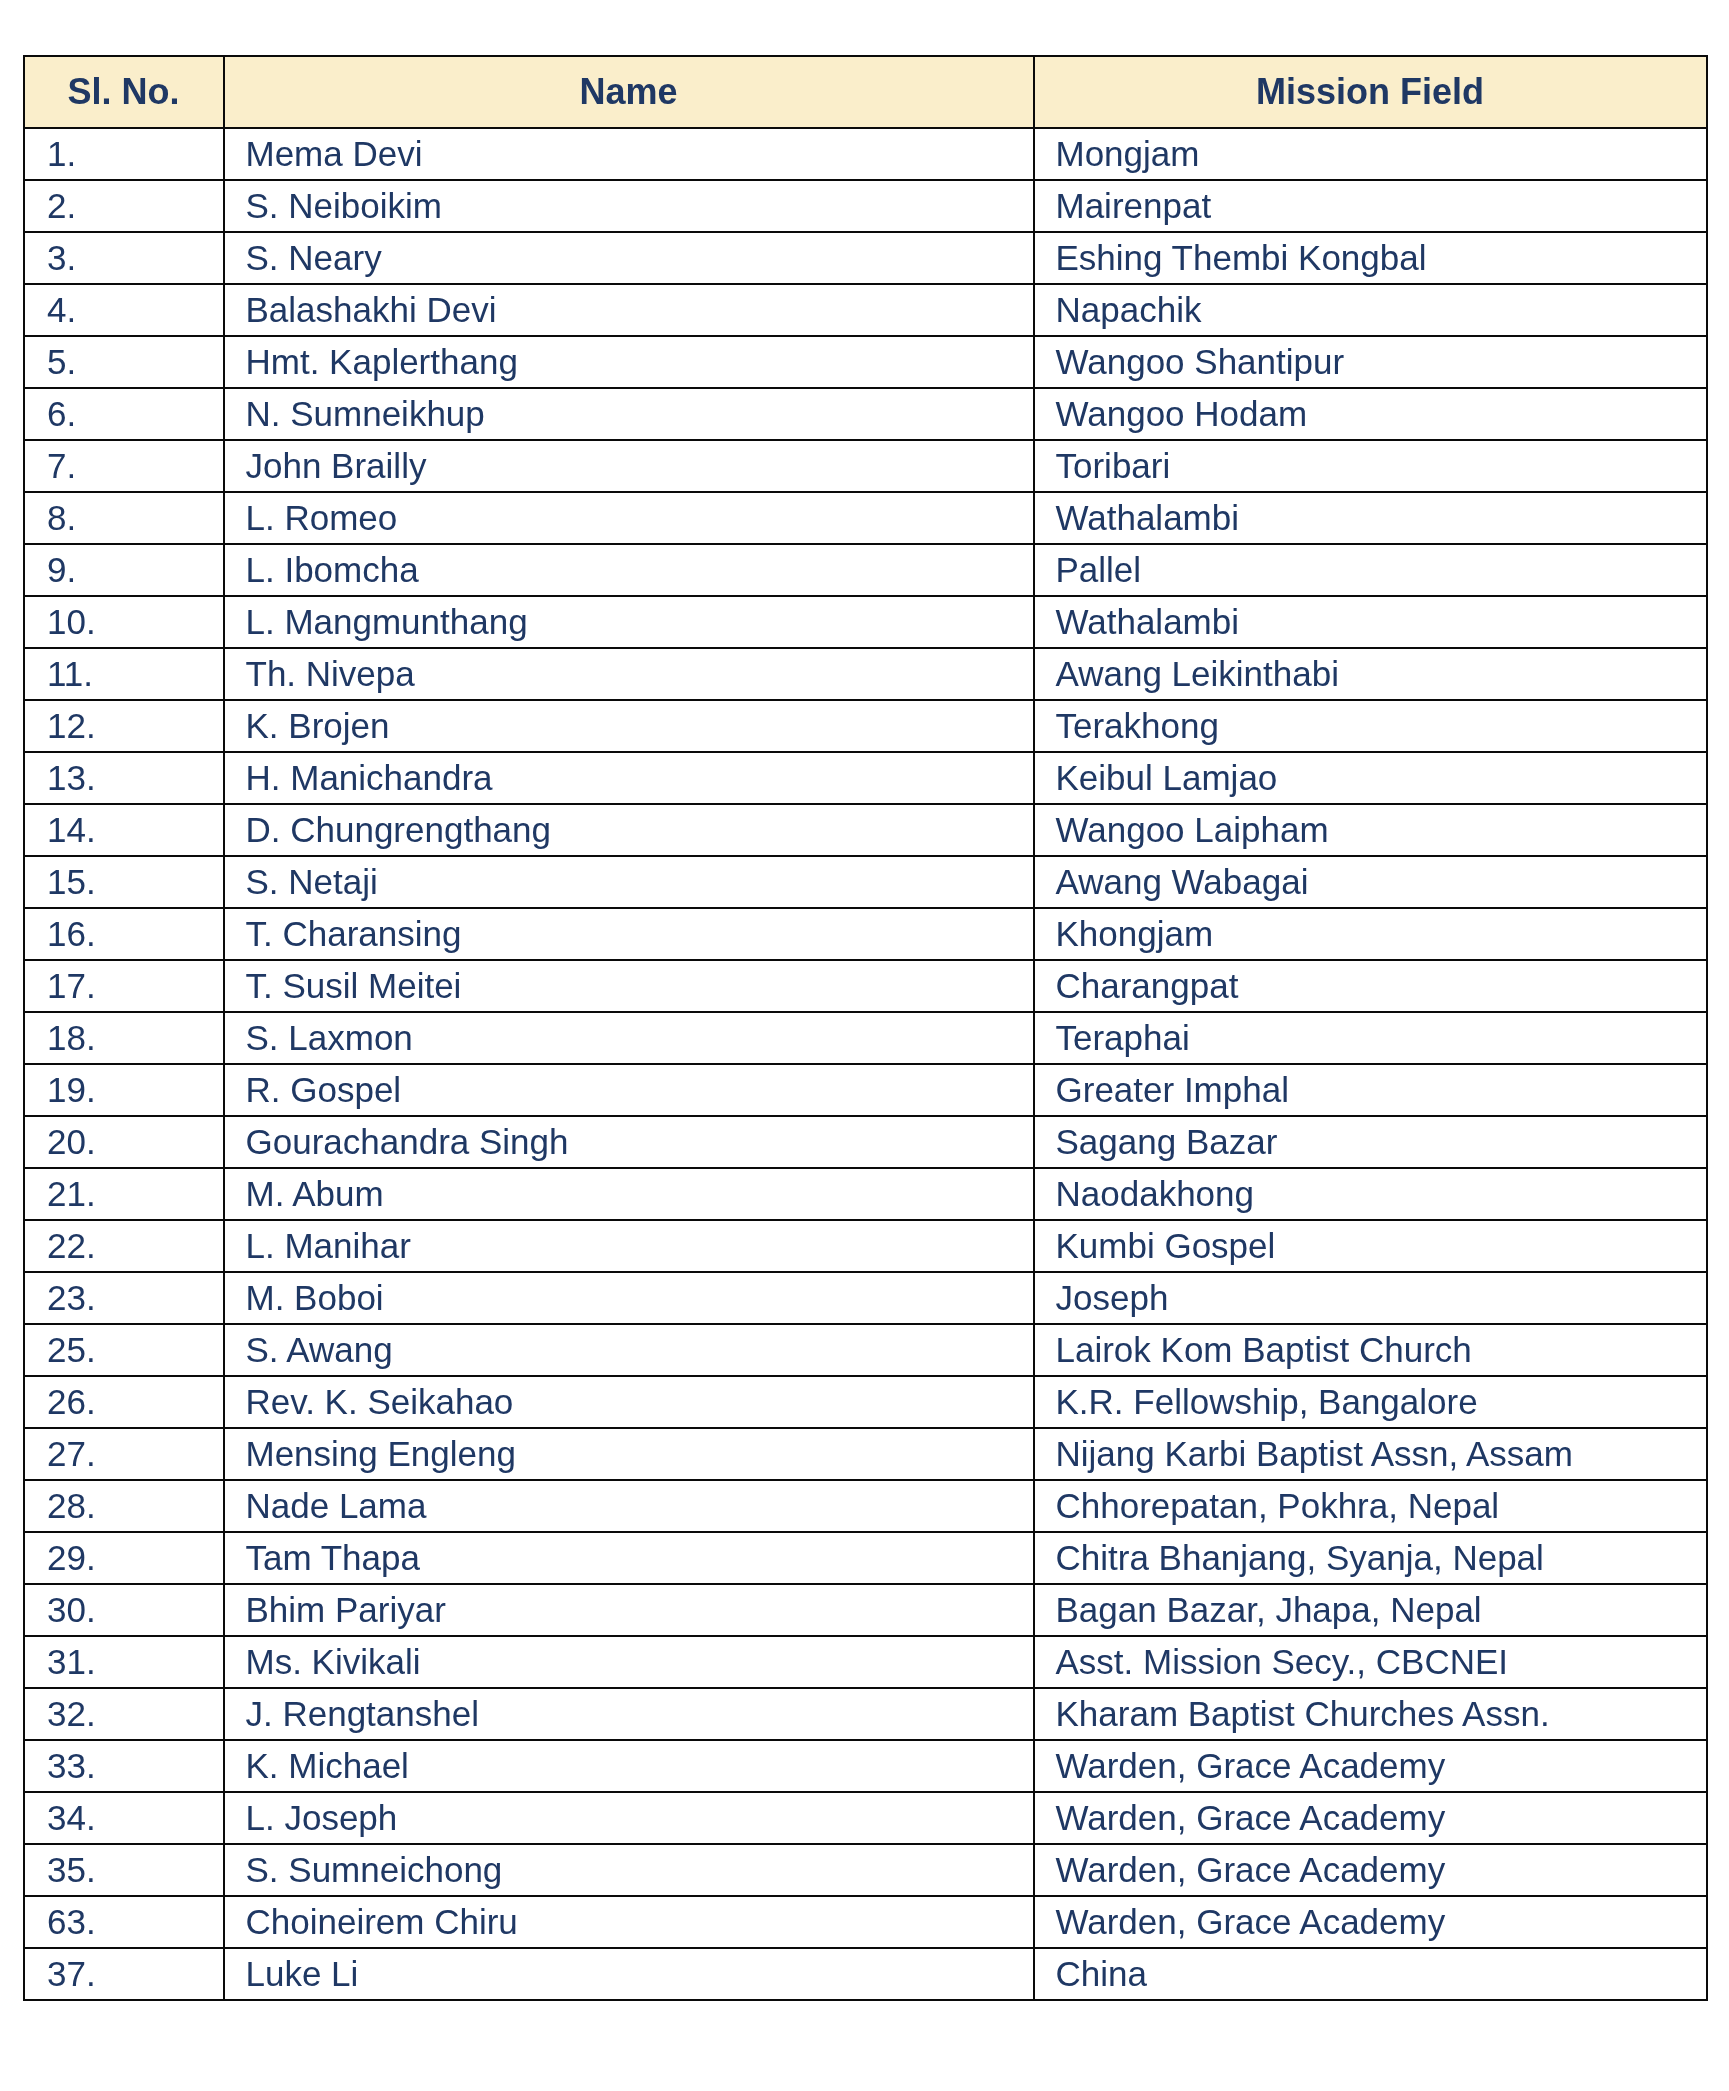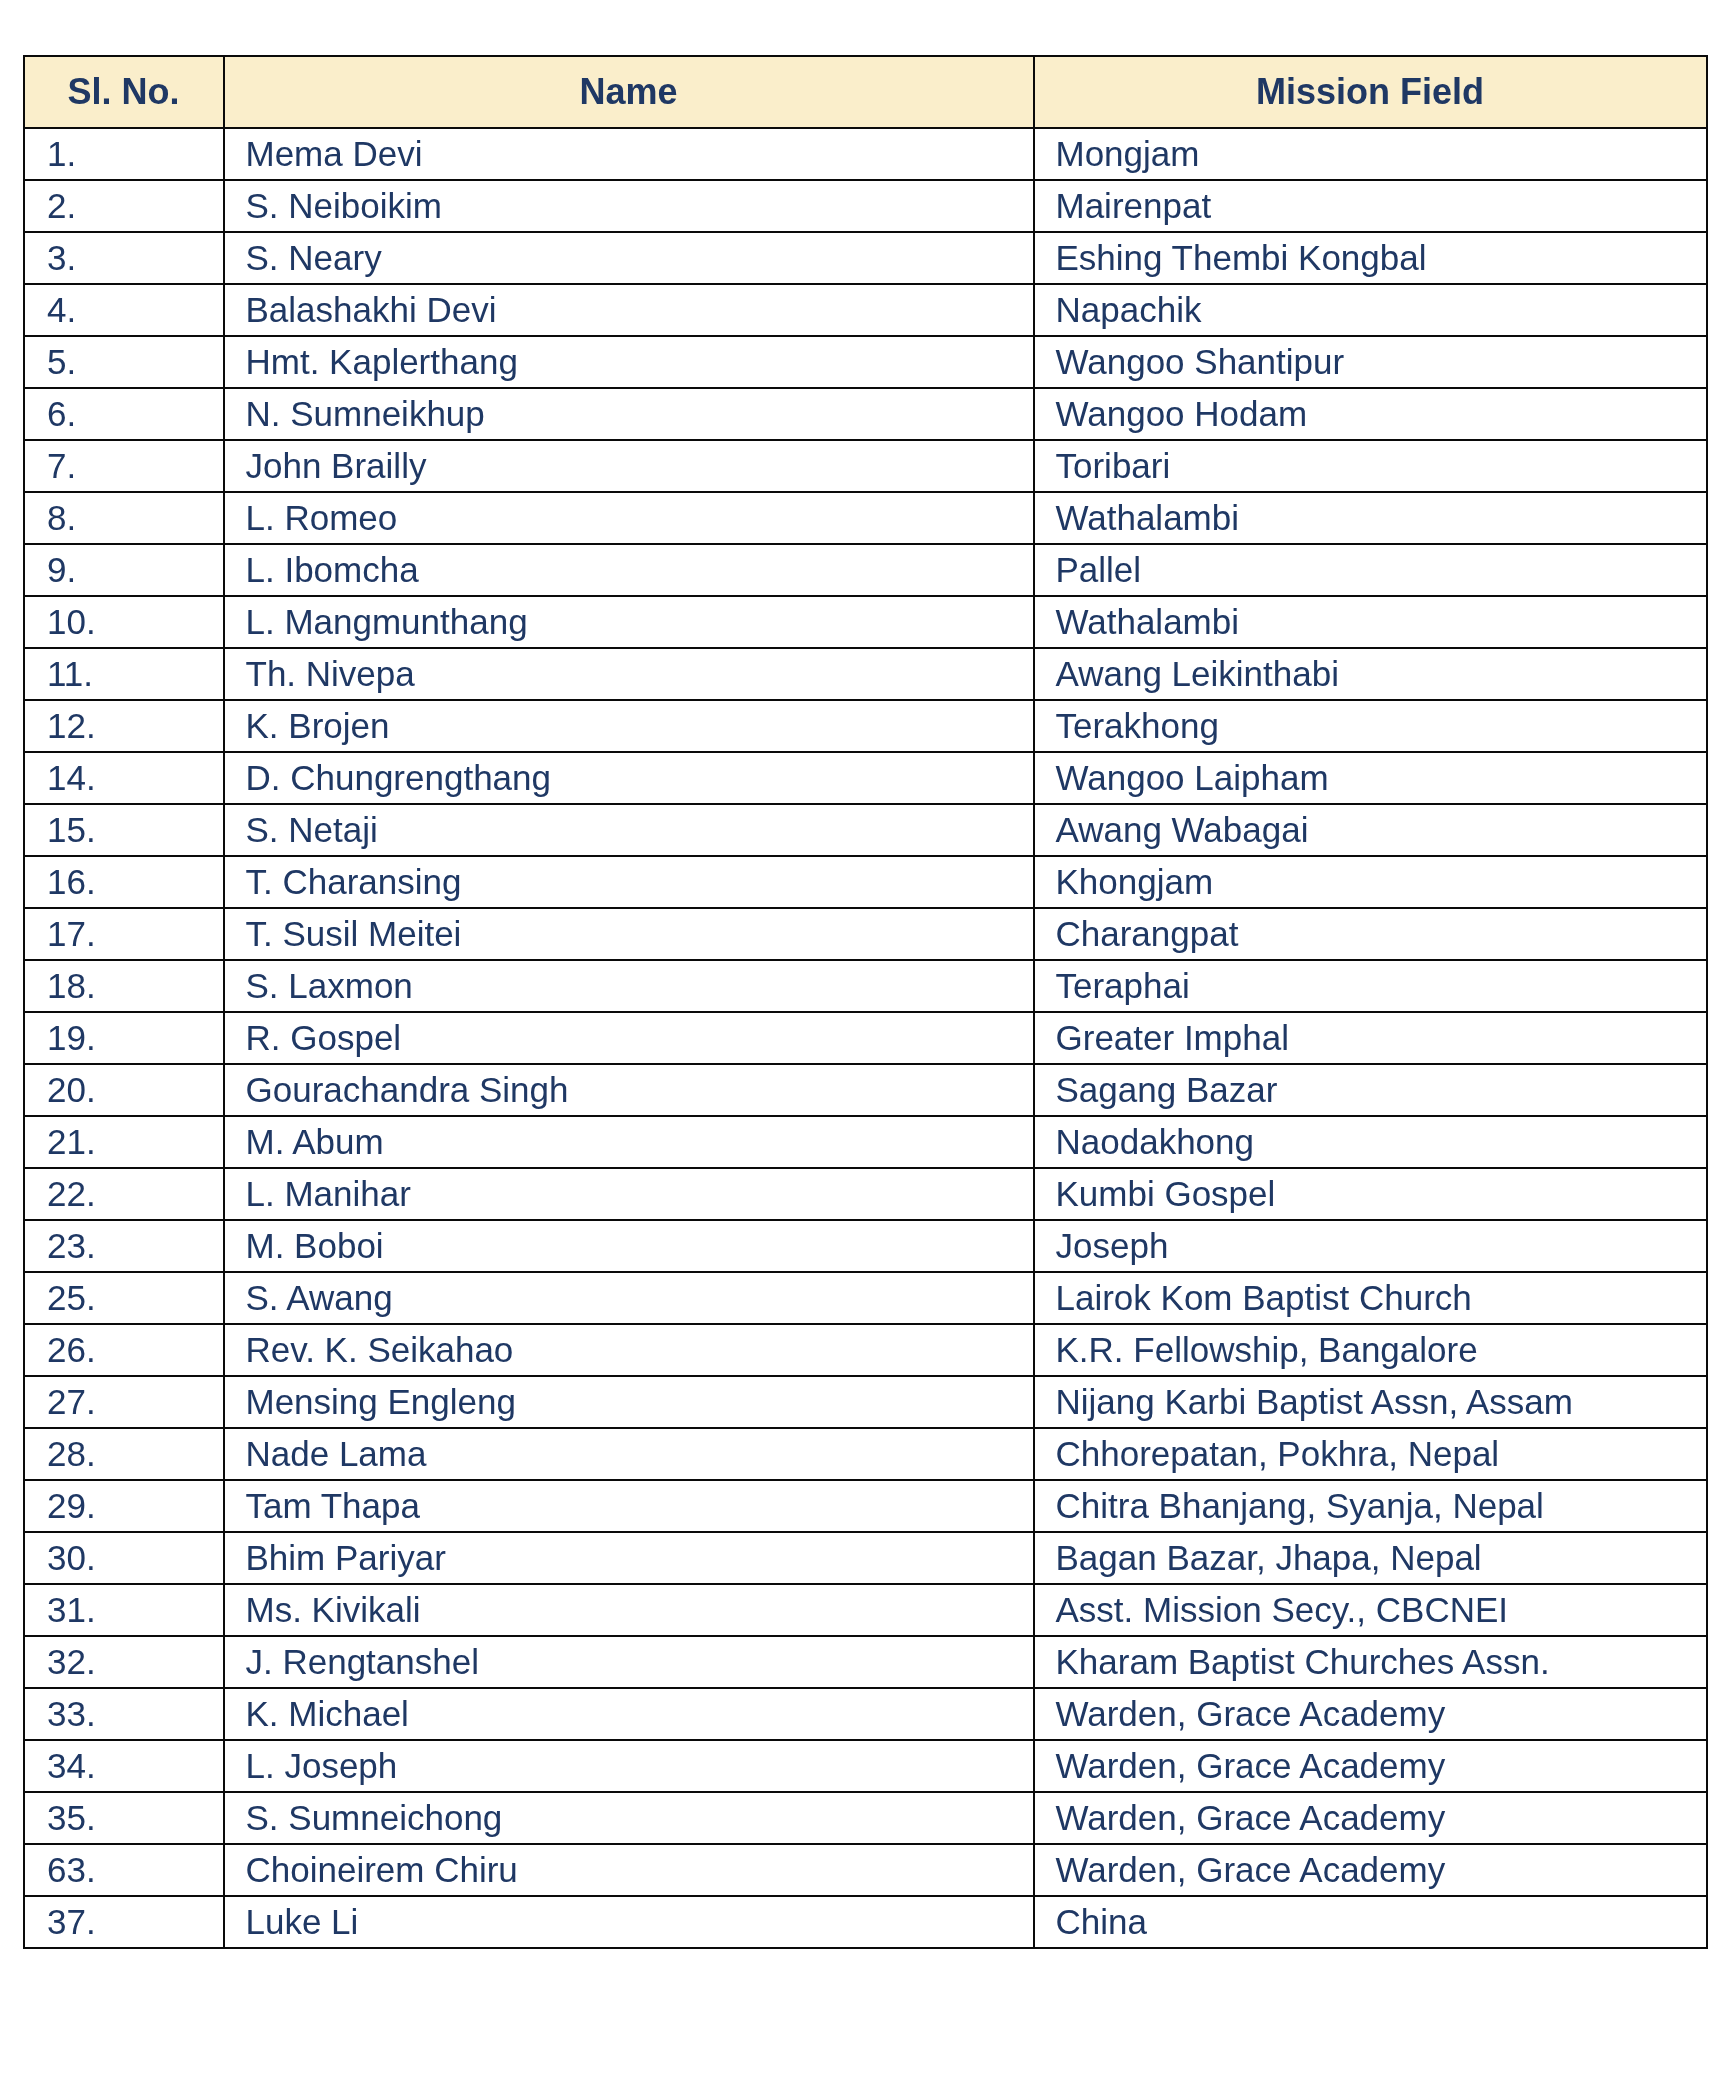--- a/index.html
+++ b/index.html
@@ -131,20 +131,25 @@
           <td class="serial-cell cell-sl">11.</td>
           <td class="name-cell">Th. Nivepa</td>
           <td class="field-cell">Awang Leikinthabi</td>
         </tr>
         <tr>
           <td class="serial-cell cell-sl">12.</td>
           <td class="name-cell">K. Brojen</td>
           <td class="field-cell">Terakhong</td>
         </tr>
         <tr>
+          <td class="serial-cell cell-sl">13.</td>
+          <td class="name-cell">H. Manichandra</td>
+          <td class="field-cell">Keibul Lamjao</td>
+        </tr>
+        <tr>
           <td class="serial-cell cell-sl">14.</td>
           <td class="name-cell">D. Chungrengthang</td>
           <td class="field-cell">Wangoo Laipham</td>
         </tr>
         <tr>
           <td class="serial-cell cell-sl">15.</td>
           <td class="name-cell">S. Netaji</td>
           <td class="field-cell">Awang Wabagai</td>
         </tr>
         <tr>

